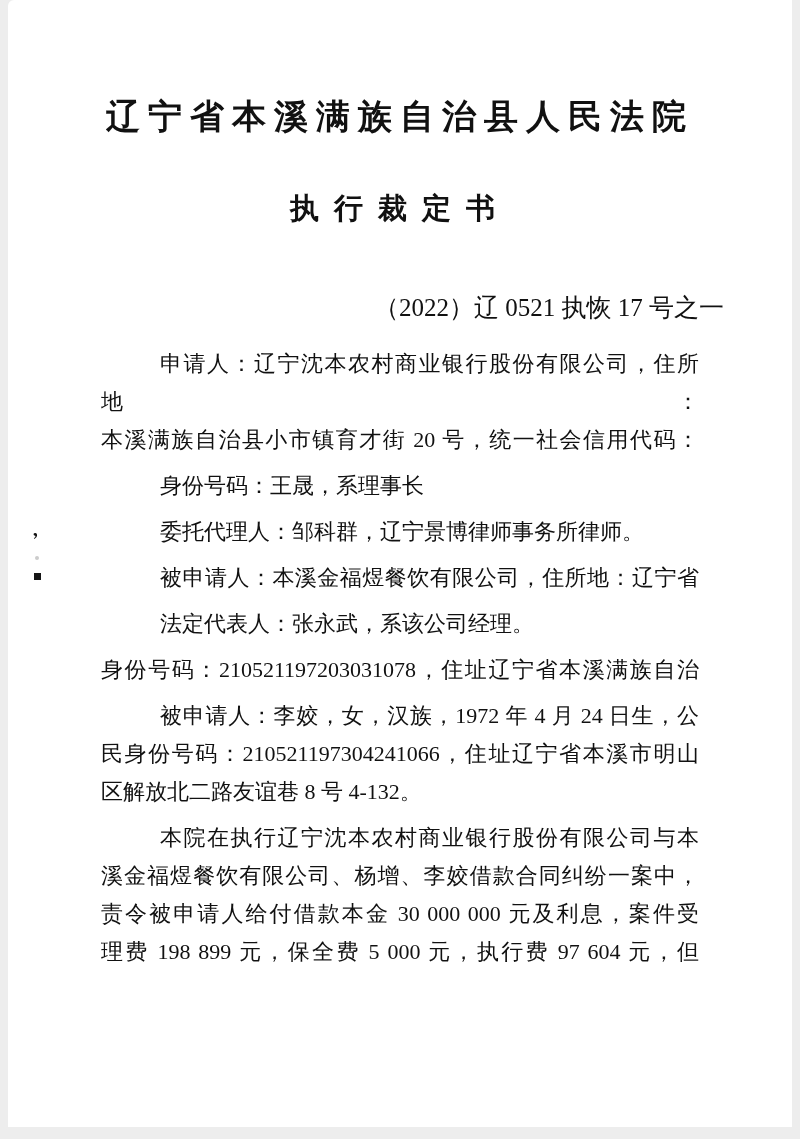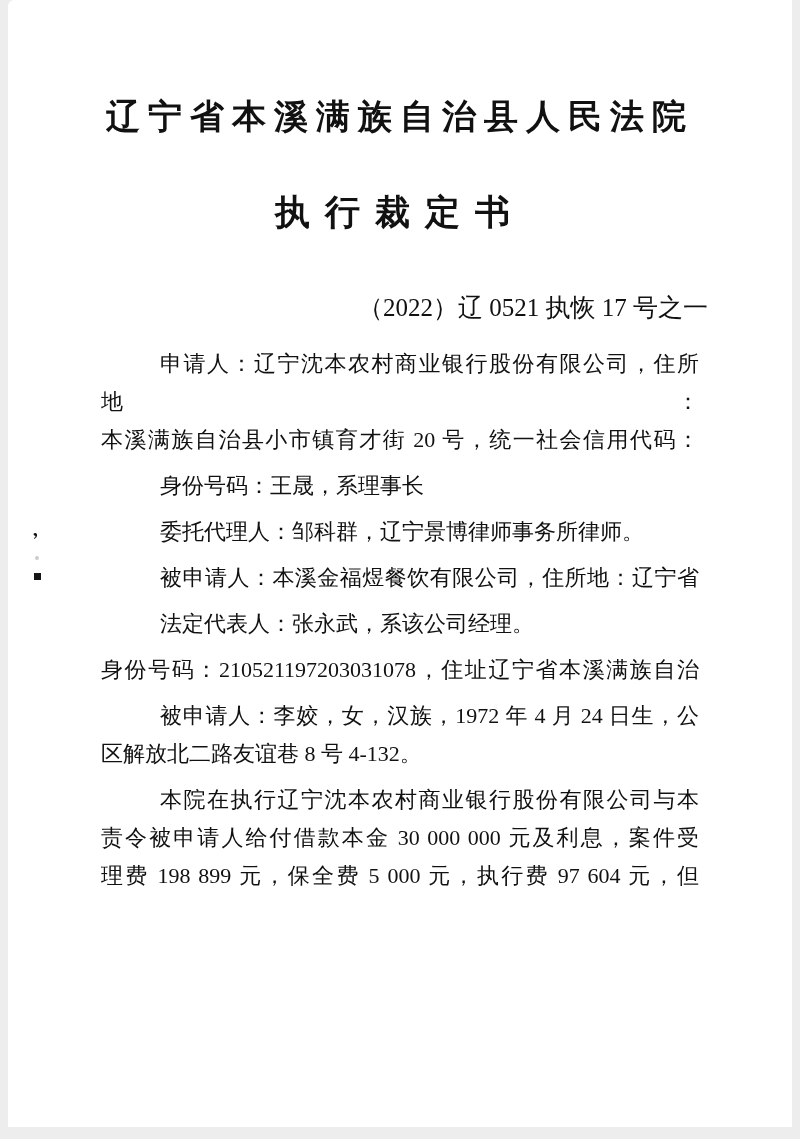--- a/index.html
+++ b/index.html
@@ -28,28 +28,28 @@
     text-align: center;
     font-size: 34px;
     font-weight: 700;
     letter-spacing: 8px;
     white-space: nowrap;
   }
   .doc-title {
     position: absolute;
     top: 189px; left: 0; right: 0;
     text-align: center;
-    font-size: 35px;
+    font-size: 29px;
     font-weight: 700;
     letter-spacing: 15px;
     white-space: nowrap;
   }
   .case-number {
     position: absolute;
-    top: 291px; left: 350px;
+    top: 291px; left: 366px;
     font-size: 25px;
     white-space: nowrap;
   }
   .body-text {
     position: absolute;
     top: 337px; left: 85px;
     width: 614px;
     font-size: 22px;
     line-height: 38px;
     text-align: justify;
@@ -114,25 +114,27 @@
       <p>
         <span class="ln first" style="display:block">法定代表人：张永武，系该公司经理。</span>
       </p>
 
       <p>
         <span class="ln fill" style="display:block">身份号码：210521197203031078，住址辽宁省本溪满族自治</span>
       </p>
 
       <p>
         <span class="ln first fill" style="display:block">被申请人：李姣，女，汉族，1972 年 4 月 24 日生，公</span>
+        <span class="ln fill" style="display:block">民身份号码：210521197304241066，住址辽宁省本溪市明山</span>
         <span class="ln" style="display:block">区解放北二路友谊巷 8 号 4-132。</span>
       </p>
 
       <p>
         <span class="ln first fill" style="display:block">本院在执行辽宁沈本农村商业银行股份有限公司与本</span>
+        <span class="ln fill" style="display:block">溪金福煜餐饮有限公司、杨增、李姣借款合同纠纷一案中，</span>
         <span class="ln fill" style="display:block">责令被申请人给付借款本金 30 000 000 元及利息，案件受</span>
         <span class="ln fill" style="display:block">理费 198 899 元，保全费 5 000 元，执行费 97 604 元，但</span>
       </p>
 
     </div>
 
     <span class="margin-mark-comma">,</span>
     <span class="margin-mark-dot"></span>
     <span class="margin-mark-square"></span>
 

